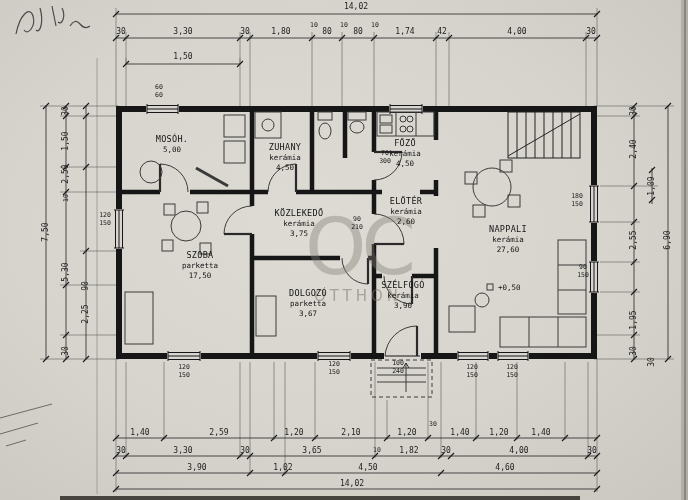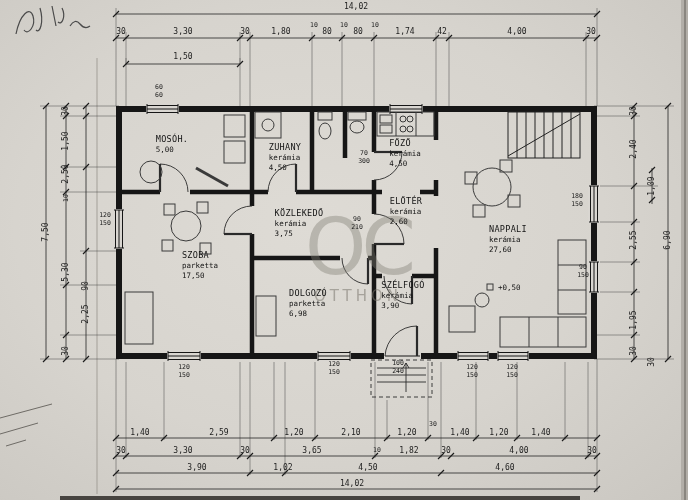--- a/index.html
+++ b/index.html
@@ -4,21 +4,21 @@
 <style>
   html,body{margin:0;padding:0;background:#b9b6b0;}
   .page{position:relative;width:688px;height:500px;overflow:hidden;
     background:radial-gradient(ellipse at 45% 45%, #dedbd5 0%, #d7d4ce 55%, #cac7c1 100%);
     font-family:"DejaVu Sans Mono","DejaVu Sans",monospace;}
   svg{position:absolute;left:0;top:0;}
   .d{position:absolute;font-size:8px;color:#1c1c1c;white-space:nowrap;transform:translateX(-50%);line-height:1;}
   .ds{font-size:6.5px;}
   .dv{transform:translate(-50%,-50%) rotate(-90deg);}
   .o2{position:absolute;font-size:6.5px;line-height:1.2;text-align:center;color:#1c1c1c;transform:translateX(-50%);}
-  .room{position:absolute;transform:translateX(-50%);color:#141414;line-height:1.3;}
+  .room{position:absolute;transform:translateX(-50%);text-align:center;color:#141414;line-height:1.3;}
   .room .rn{font-size:8.5px;letter-spacing:.3px;white-space:nowrap;}
   .room .rm,.room .ra{font-size:7.5px;white-space:nowrap;}
   .lvl{position:absolute;font-size:7.5px;color:#141414;}
   .wm{position:absolute;left:288px;top:208px;width:140px;text-align:center;pointer-events:none;
       font-family:"DejaVu Sans",sans-serif;}
   .wm-oc{font-size:78px;font-weight:normal;line-height:1;letter-spacing:-5px;color:rgba(128,124,116,0.40);}
   .wm-t{font-size:15px;letter-spacing:4px;line-height:1.4;color:rgba(122,118,110,0.55);}
 </style>
 </head>
 <body>
@@ -238,21 +238,21 @@
   <div class="d" style="left:197px;top:464px">3,90</div>
   <div class="d" style="left:283px;top:464px">1,02</div>
   <div class="d" style="left:368px;top:464px">4,50</div>
   <div class="d" style="left:505px;top:464px">4,60</div>
   <div class="d" style="left:352px;top:480px">14,02</div>
 
   <div class="o2" style="left:159px;top:84px">
     <div>60</div>
     <div>60</div>
   </div>
-  <div class="o2" style="left:364px;top:150px">
+  <div class="o2" style="left:385px;top:150px">
     <div>70</div>
     <div>300</div>
   </div>
   <div class="o2" style="left:357px;top:216px">
     <div>90</div>
     <div>210</div>
   </div>
   <div class="o2" style="left:577px;top:193px">
     <div>180</div>
     <div>150</div>
@@ -317,21 +317,21 @@
     <div class="ra">17,50</div>
   </div>
   <div class="room" style="left:299px;top:208px">
     <div class="rn">KÖZLEKEDŐ</div>
     <div class="rm">kerámia</div>
     <div class="ra">3,75</div>
   </div>
   <div class="room" style="left:308px;top:288px">
     <div class="rn">DOLGOZÓ</div>
     <div class="rm">parketta</div>
-    <div class="ra">6,98</div>
+    <div class="ra">3,67</div>
   </div>
   <div class="room" style="left:403px;top:280px">
     <div class="rn">SZÉLFOGÓ</div>
     <div class="rm">kerámia</div>
     <div class="ra">3,90</div>
   </div>
 
 </div>
 
 </body></html>

